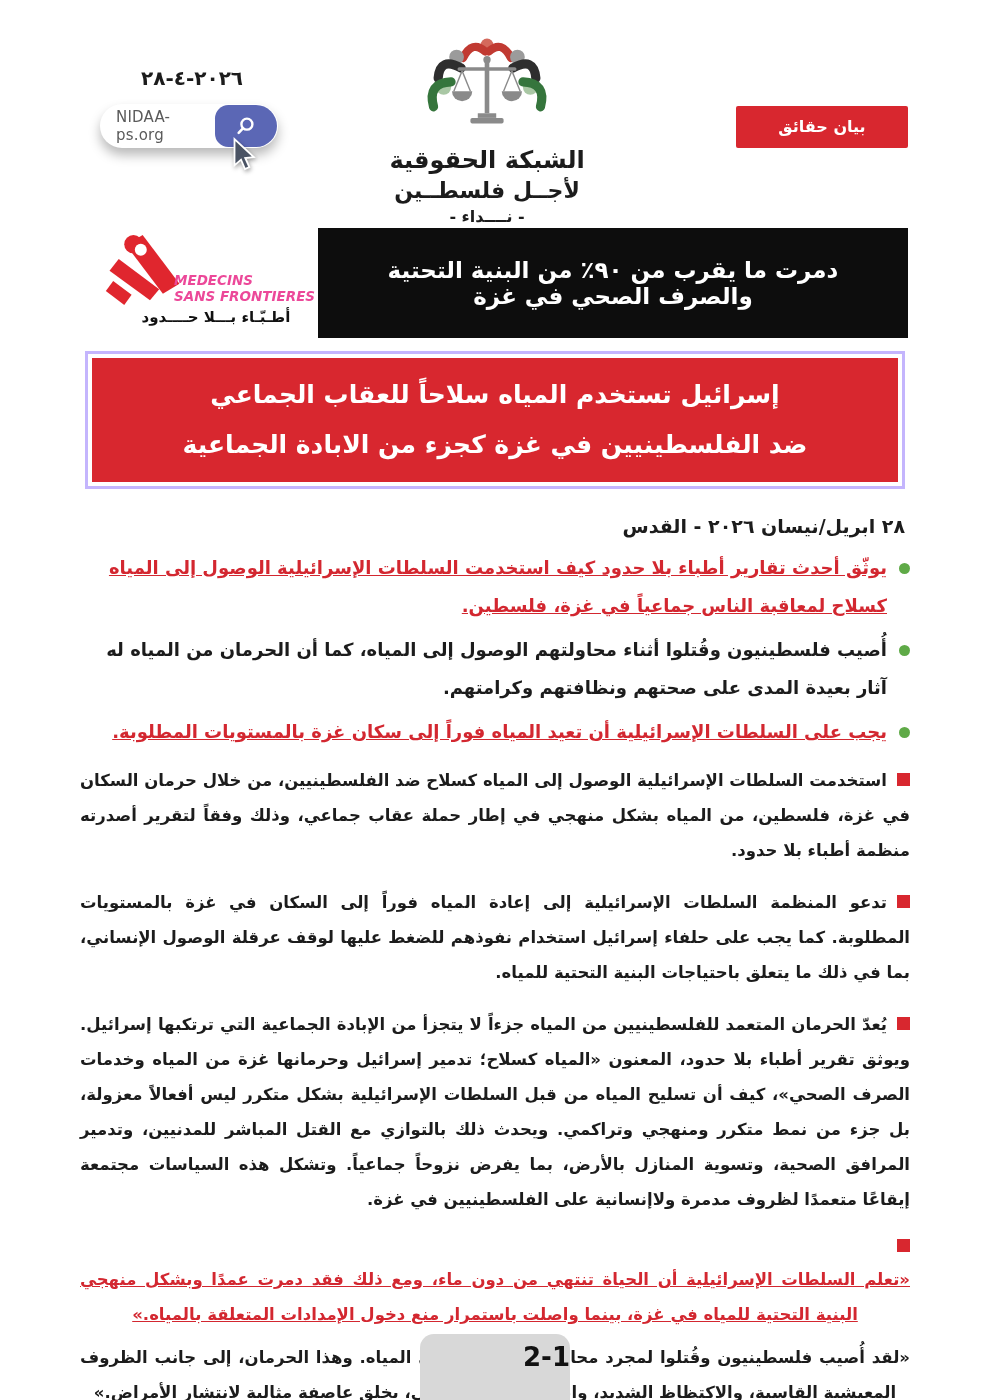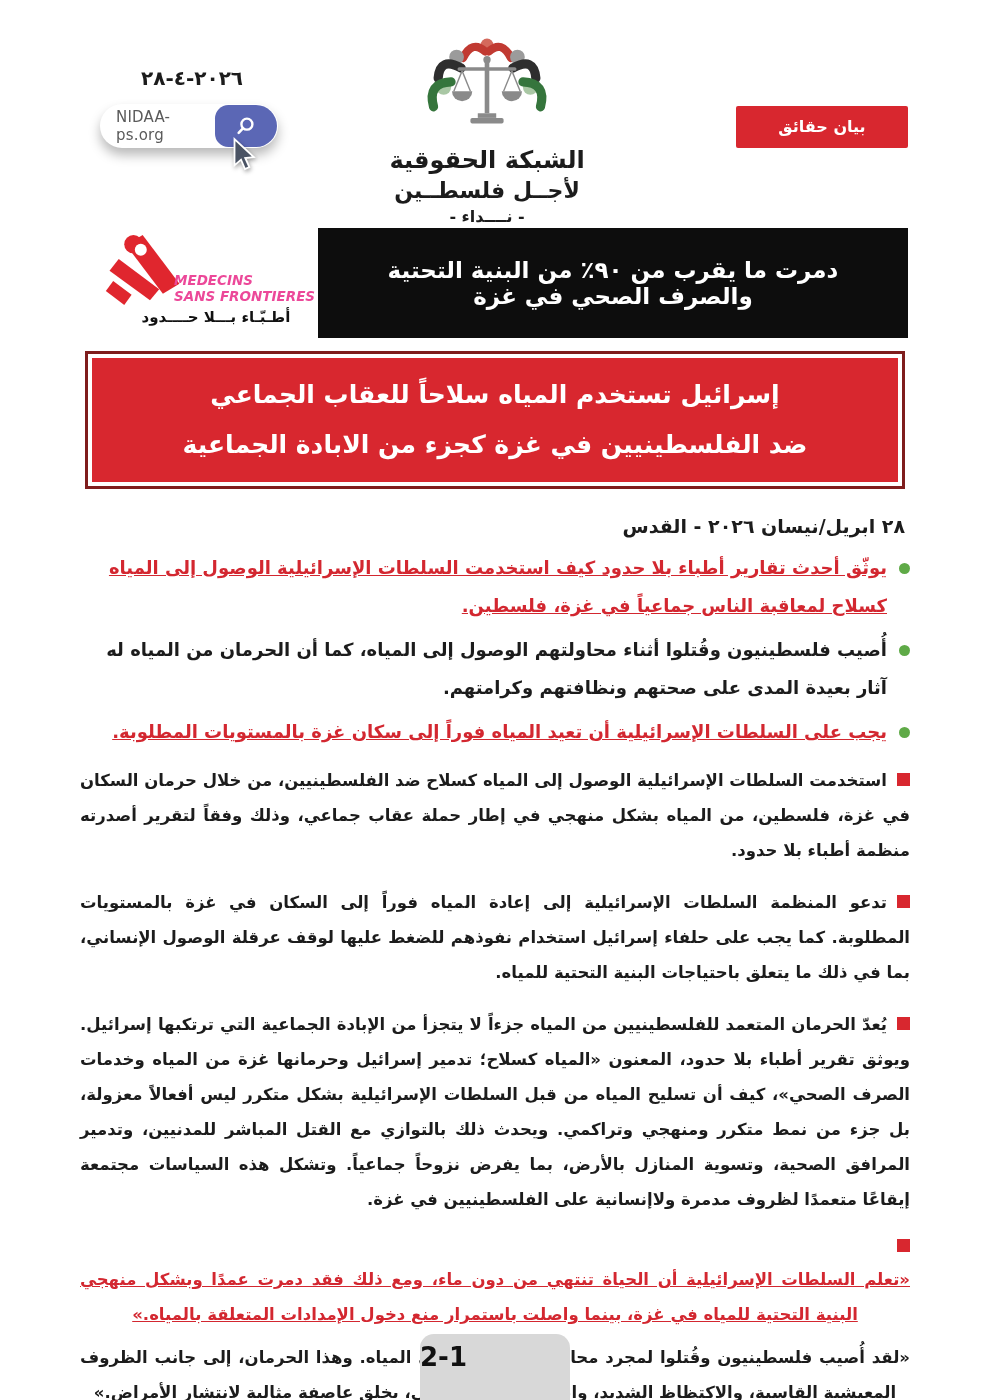--- a/index.html
+++ b/index.html
@@ -29,41 +29,41 @@
   .msf-block{position:absolute;left:98px;top:232px;width:212px;height:105px;}
   .msf-figure{position:absolute;left:6px;top:0;}
   .msf-en{position:absolute;left:76px;top:40px;font-style:italic;font-weight:bold;
     font-size:13.5px;line-height:16px;color:#ec4899;white-space:nowrap;direction:ltr;}
   .msf-ar{position:absolute;left:12px;top:76px;width:212px;text-align:center;
     font-size:15px;font-weight:bold;color:#111;}
   .banner{position:absolute;left:318px;top:228px;width:590px;height:110px;background:#0d0d0d;
     color:#fff;display:flex;flex-direction:column;justify-content:center;align-items:center;
     text-align:center;font-size:23px;font-weight:bold;direction:rtl;gap:0;}
   
-  .title-box{margin:6px 85px 0;border:3px solid #7f1d1d;background:#fff;padding:4px;}
+  .title-box{margin:6px 85px 0;border:3px solid #c4b5fd;background:#fff;padding:4px;}
   .title-inner{background:#d8272f;color:#fff;text-align:center;direction:rtl;
     font-size:25px;font-weight:bold;line-height:50px;padding:12px 8px;}
   
   .dateline{direction:rtl;margin:26px 85px 12px;font-size:19px;font-weight:bold;}
   .key-points{margin:0 80px;direction:rtl;}
   .kp-item{display:flex;gap:12px;font-size:18px;font-weight:bold;line-height:38px;margin-bottom:6px;}
   .kp-dot{flex:none;width:11px;height:11px;border-radius:50%;background:#5faa47;margin-top:14px;}
   .red-text{color:#d32730;text-decoration:underline;}
   .black-text{color:#1c1c1c;}
   .paras{margin:12px 80px 0;direction:rtl;text-align:justify;}
   .paras p{margin:0 0 17px;font-size:16.5px;font-weight:bold;line-height:35px;color:#1c1c1c;}
   .sq{display:inline-block;width:13px;height:13px;background:#d8272f;margin-left:10px;}
   .quotes{margin:4px 80px 0;direction:rtl;}
   .q-head{margin:0 0 6px;font-size:19px;font-weight:bold;color:#d32730;text-align:right;}
   .q-par{margin:0 0 8px;font-size:16.5px;font-weight:bold;line-height:35px;
     text-align:justify;text-align-last:center;}
   
   .page-tab{position:absolute;bottom:0;left:50%;transform:translateX(-50%);
     width:150px;height:66px;background:#d8d8d8;border-radius:14px 14px 0 0;
-    text-align:left;font-size:26px;font-weight:bold;color:#111;padding-top:8px;
+    text-align:right;font-size:26px;font-weight:bold;color:#111;padding-top:8px;
     box-sizing:border-box;direction:ltr;}
 </style>
 </head>
 <body>
 
 <div class="page">
 
   <div class="header">
 
     <div class="date-top">٢٠٢٦-٤-٢٨</div>

